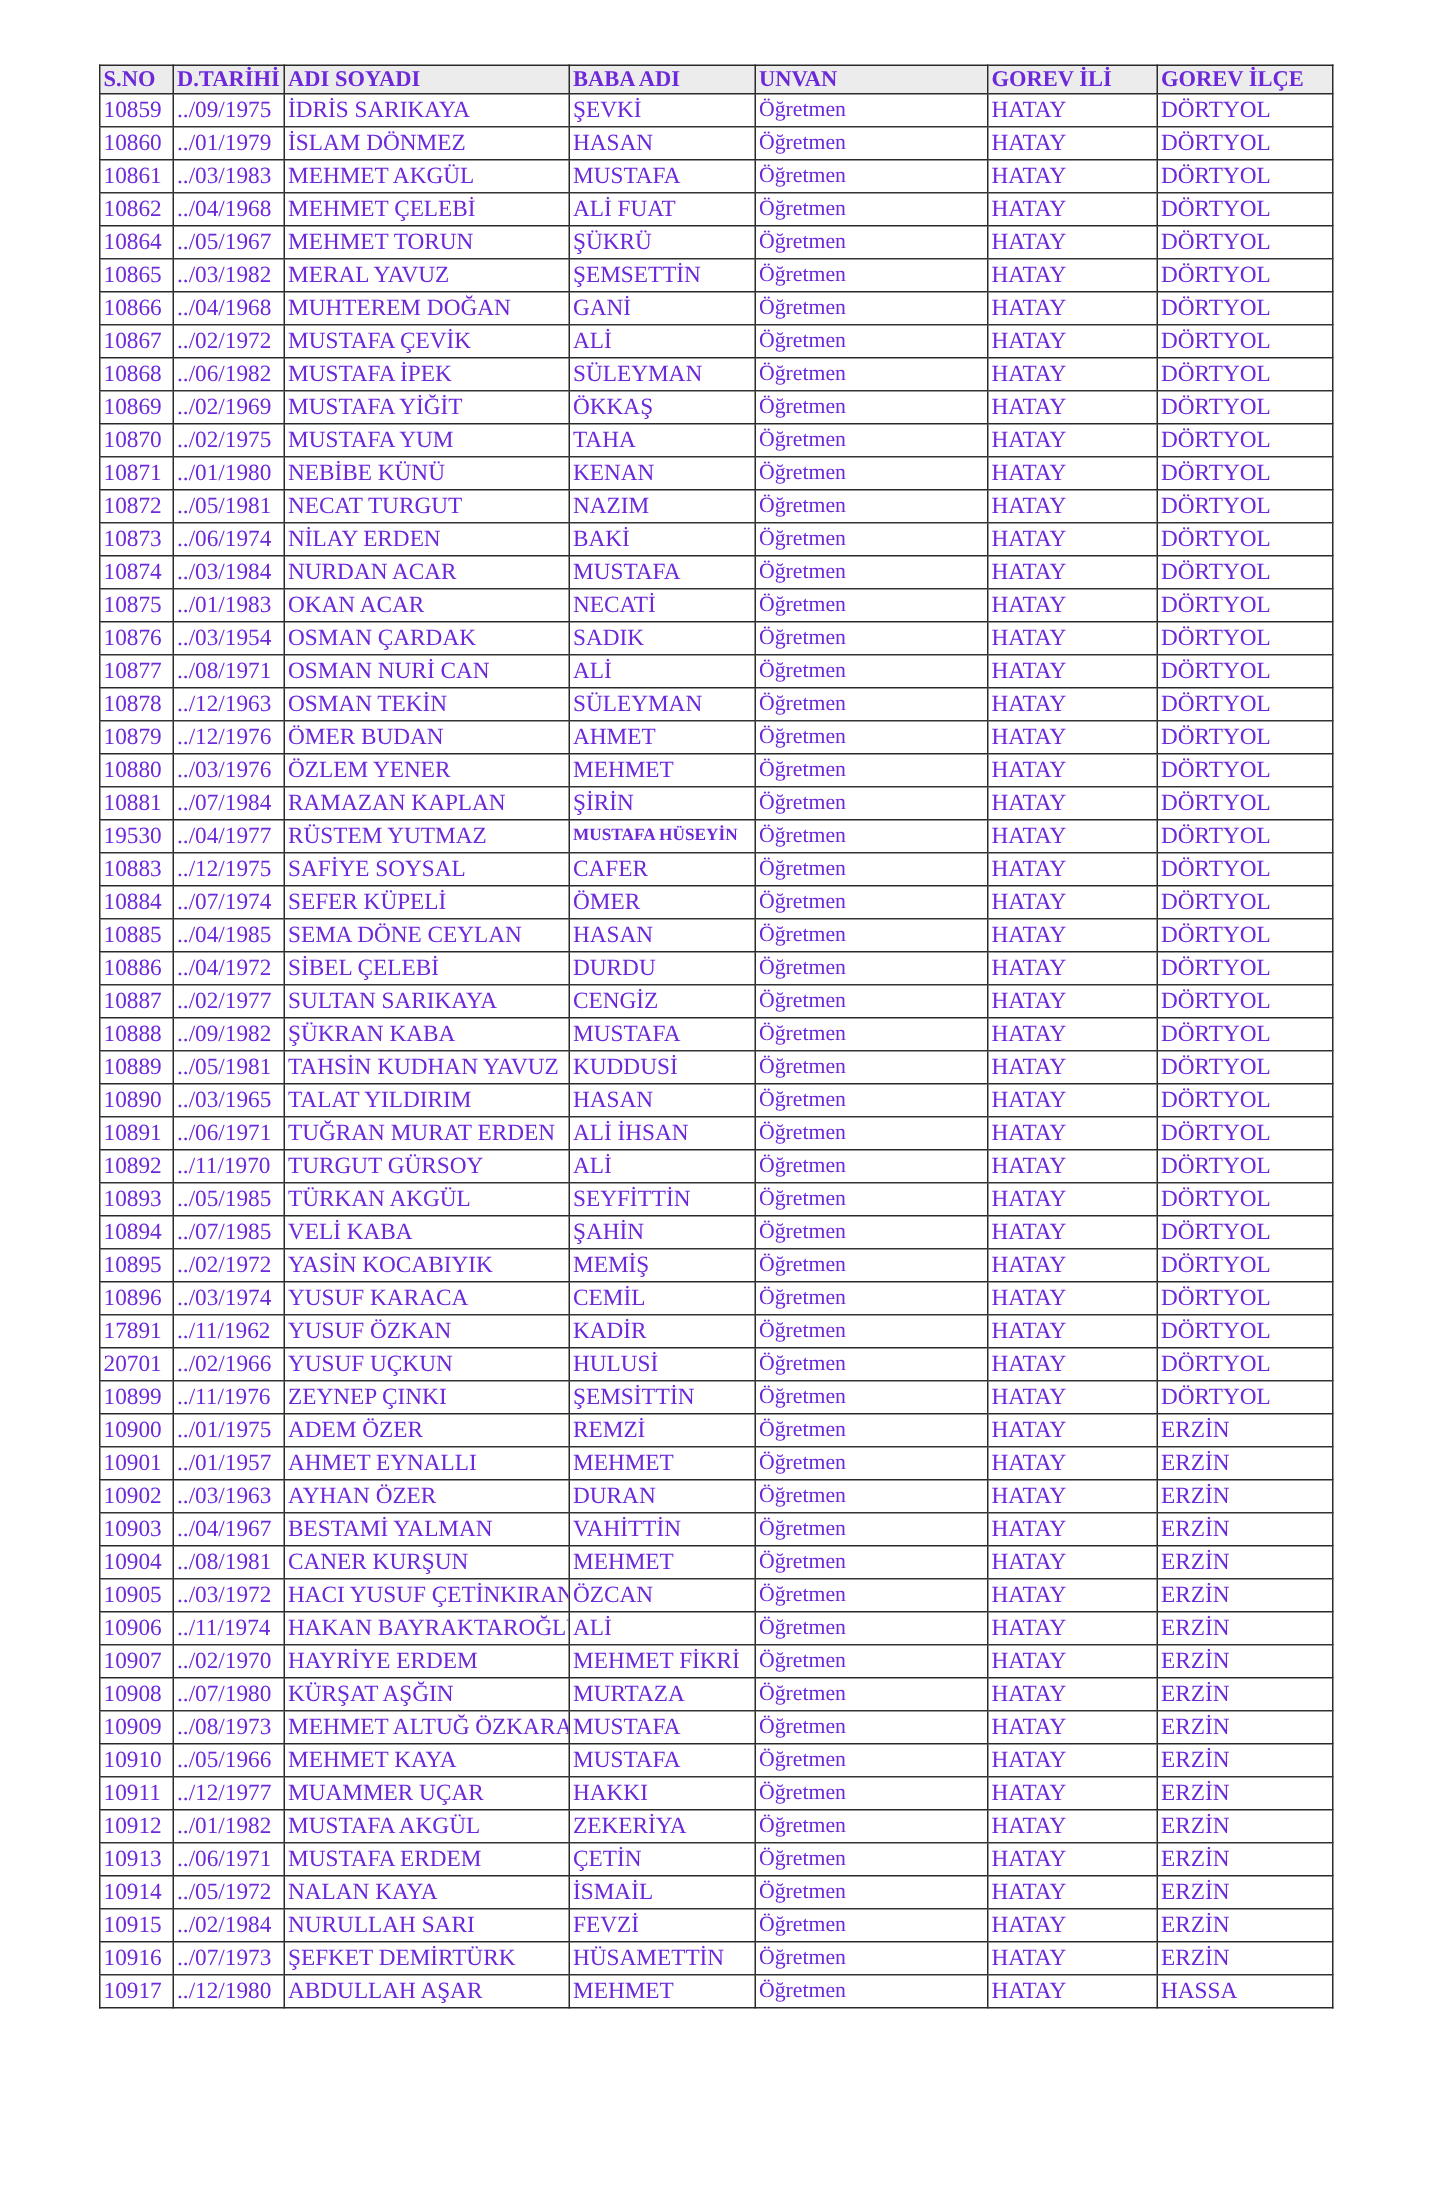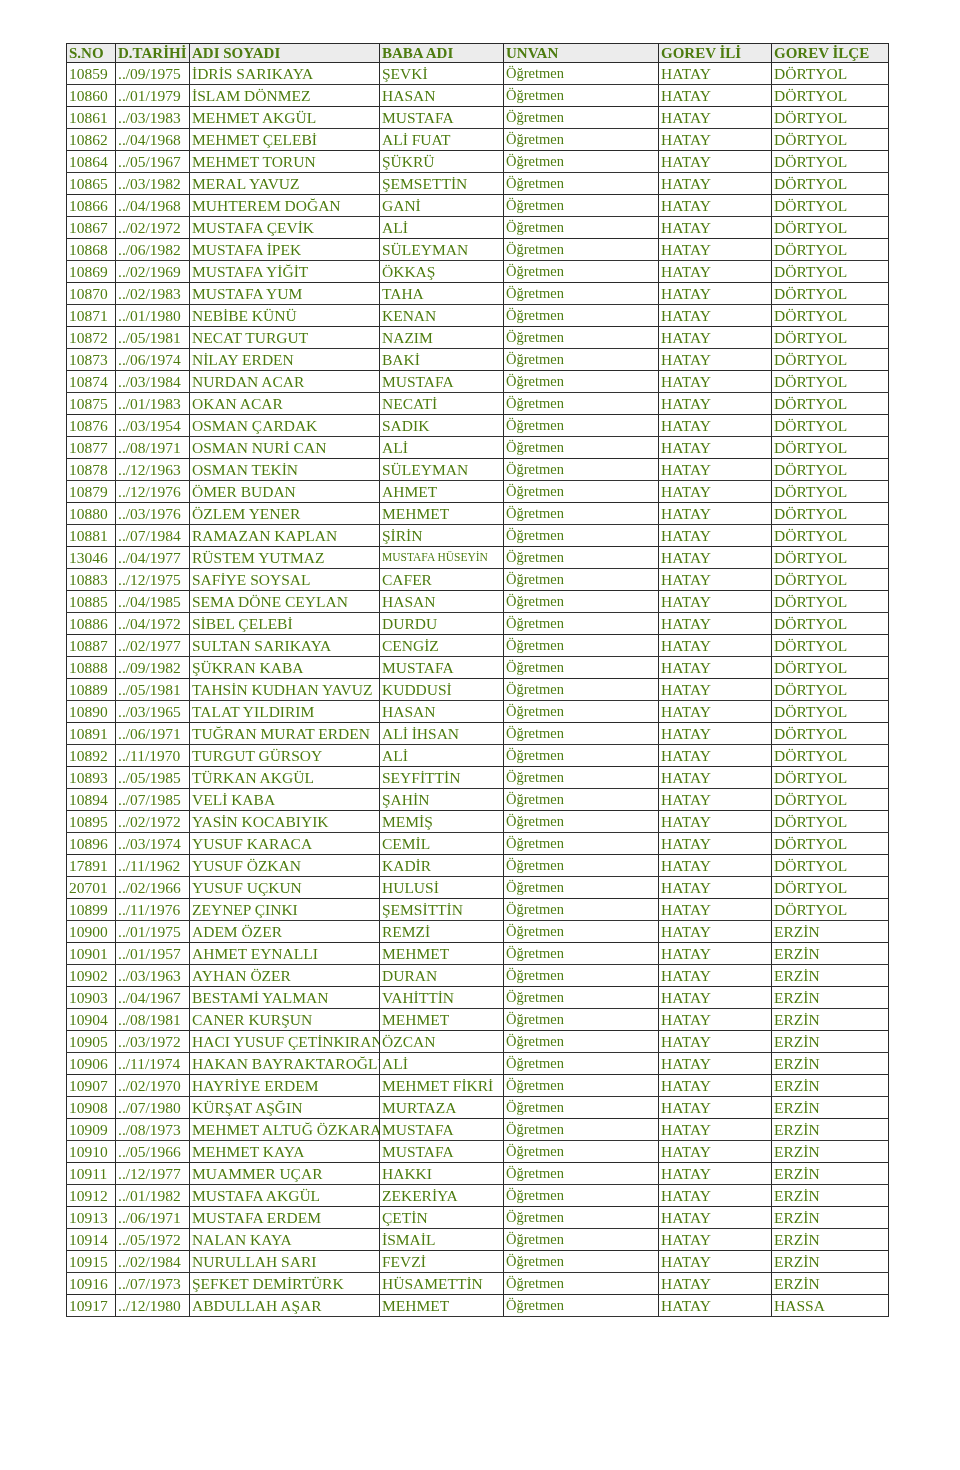--- a/index.html
+++ b/index.html
@@ -5,21 +5,21 @@
   html, body { margin: 0; padding: 0; background: #ffffff; }
   body { width: 960px; height: 1470px; position: relative; overflow: hidden; }
   .page {
     position: absolute; left: 66px; top: 43px;
     width: 822px;
   }
   table.list {
     border-collapse: collapse;
     font-family: "Liberation Serif", "DejaVu Serif", serif;
     font-size: 15.5px;
-    color: #4d7c0f;
+    color: #6d28d9;
     table-layout: fixed;
     width: 822px;
   }
   table.list th, table.list td {
     border: 1.3px solid #2a2a2a;
     padding: 0 2px;
     height: 21px;
     line-height: 21px;
     white-space: nowrap;
     overflow: hidden;
@@ -35,21 +35,21 @@
   }
   col.c-sno   { width: 49px; }
   col.c-date  { width: 74px; }
   col.c-name  { width: 190px; }
   col.c-baba  { width: 124px; }
   col.c-unvan { width: 155px; }
   col.c-il    { width: 113px; }
   col.c-ilce  { width: 117px; }
   td.sno { padding-left: 1px; }
   td.unvan { font-size: 14.5px; }
-  td.baba.small { font-size: 11.5px; letter-spacing: 0; }
+  td.baba.small { font-size: 11.5px; letter-spacing: 0; font-weight: bold; }
   tr.row:nth-child(odd) td { border-bottom-color: #333; }
 </style>
 </head>
 <body>
 
 <div class="page">
   <table class="list">
     <colgroup>
       <col class="c-sno">
         <col class="c-date">
@@ -156,21 +156,21 @@
           <td class="sno">10869</td>
           <td class="date">../02/1969</td>
           <td class="name">MUSTAFA YİĞİT</td>
           <td class="baba">ÖKKAŞ</td>
           <td class="unvan">Öğretmen</td>
           <td class="il">HATAY</td>
           <td class="ilce">DÖRTYOL</td>
         </tr>
         <tr class="row">
           <td class="sno">10870</td>
-          <td class="date">../02/1983</td>
+          <td class="date">../02/1975</td>
           <td class="name">MUSTAFA YUM</td>
           <td class="baba">TAHA</td>
           <td class="unvan">Öğretmen</td>
           <td class="il">HATAY</td>
           <td class="ilce">DÖRTYOL</td>
         </tr>
         <tr class="row">
           <td class="sno">10871</td>
           <td class="date">../01/1980</td>
           <td class="name">NEBİBE KÜNÜ</td>
@@ -263,33 +263,42 @@
         <tr class="row">
           <td class="sno">10881</td>
           <td class="date">../07/1984</td>
           <td class="name">RAMAZAN KAPLAN</td>
           <td class="baba">ŞİRİN</td>
           <td class="unvan">Öğretmen</td>
           <td class="il">HATAY</td>
           <td class="ilce">DÖRTYOL</td>
         </tr>
         <tr class="row">
-          <td class="sno">13046</td>
+          <td class="sno">19530</td>
           <td class="date">../04/1977</td>
           <td class="name">RÜSTEM YUTMAZ</td>
           <td class="baba small">MUSTAFA HÜSEYİN</td>
           <td class="unvan">Öğretmen</td>
           <td class="il">HATAY</td>
           <td class="ilce">DÖRTYOL</td>
         </tr>
         <tr class="row">
           <td class="sno">10883</td>
           <td class="date">../12/1975</td>
           <td class="name">SAFİYE SOYSAL</td>
           <td class="baba">CAFER</td>
+          <td class="unvan">Öğretmen</td>
+          <td class="il">HATAY</td>
+          <td class="ilce">DÖRTYOL</td>
+        </tr>
+        <tr class="row">
+          <td class="sno">10884</td>
+          <td class="date">../07/1974</td>
+          <td class="name">SEFER KÜPELİ</td>
+          <td class="baba">ÖMER</td>
           <td class="unvan">Öğretmen</td>
           <td class="il">HATAY</td>
           <td class="ilce">DÖRTYOL</td>
         </tr>
         <tr class="row">
           <td class="sno">10885</td>
           <td class="date">../04/1985</td>
           <td class="name">SEMA DÖNE CEYLAN</td>
           <td class="baba">HASAN</td>
           <td class="unvan">Öğretmen</td>

